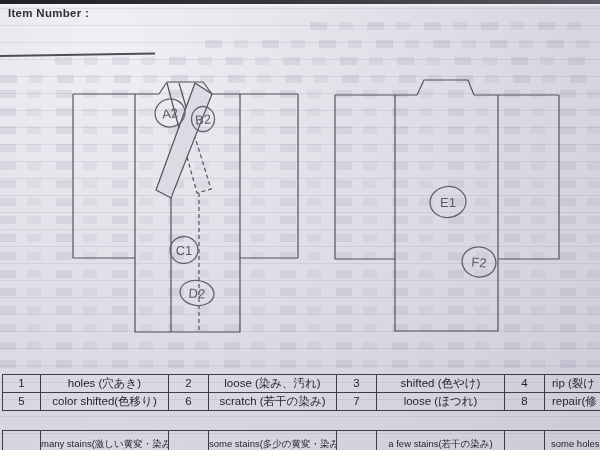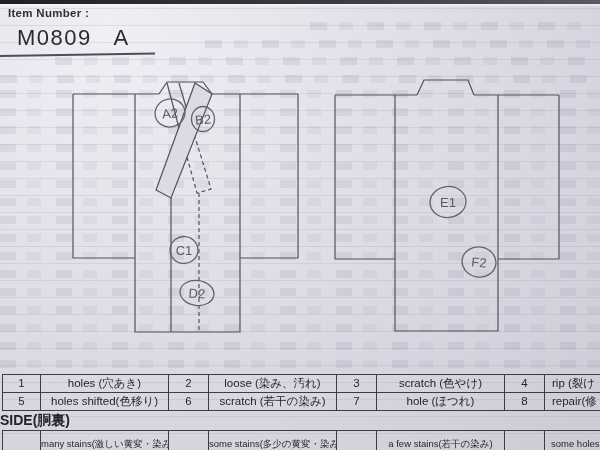--- a/index.html
+++ b/index.html
@@ -107,21 +107,20 @@
   <div class="ghost-field"></div>
   <div class="ghost" style="top:22px; left:310px; width:280px;"></div>
   <div class="ghost" style="top:40px; left:205px; width:390px;"></div>
   <div class="ghost" style="top:57px; left:55px; width:540px;"></div>
   <div class="ghost" style="top:75px; left:0px; width:597px;"></div>
 
   <div class="photo-edge"></div>
   <div class="photo-edge-soft"></div>
 
   <div class="item-label">Item Number :</div>
-  <div class="item-value">M0809   A</div>
   <div class="item-underline"></div>
 
   <svg class="diagrams" width="600" height="450" viewBox="0 0 600 450">
 
     <g stroke="#52525c" stroke-width="1.2" fill="none">
       <path d="M73,94 H159 M212,94 H298"></path>
       <path d="M73,94 V258 H135"></path>
       <path d="M298,94 V258 H240"></path>
       <path d="M135,94 V332 H240 V94"></path>
       <path d="M159,94 L167,82 H203 L212,94"></path>
@@ -179,38 +178,37 @@
       <col style="width:40px">
         <col style="width:128px">
     </colgroup>
     <tbody>
         <tr>
       <td>1</td>
       <td>holes (穴あき)</td>
       <td>2</td>
       <td>loose (染み、汚れ)</td>
       <td>3</td>
-      <td>scratch (色やけ)</td>
+      <td>shifted (色やけ)</td>
       <td>4</td>
       <td class="cut">rip (裂け</td>
     </tr>
     <tr>
       <td>5</td>
-      <td>holes shifted(色移り)</td>
+      <td>color shifted(色移り)</td>
       <td>6</td>
       <td>scratch (若干の染み)</td>
       <td>7</td>
-      <td>hole (ほつれ)</td>
+      <td>loose (ほつれ)</td>
       <td>8</td>
       <td class="cut">repair(修</td>
     </tr>
   </tbody>
     </table>
 
-  <div class="side-title">SIDE(胴裏)</div>
 
   <table class="lining">
     <colgroup>
       <col style="width:38px">
         <col style="width:128px">
       <col style="width:40px">
         <col style="width:128px">
       <col style="width:40px">
         <col style="width:128px">
       <col style="width:40px">

